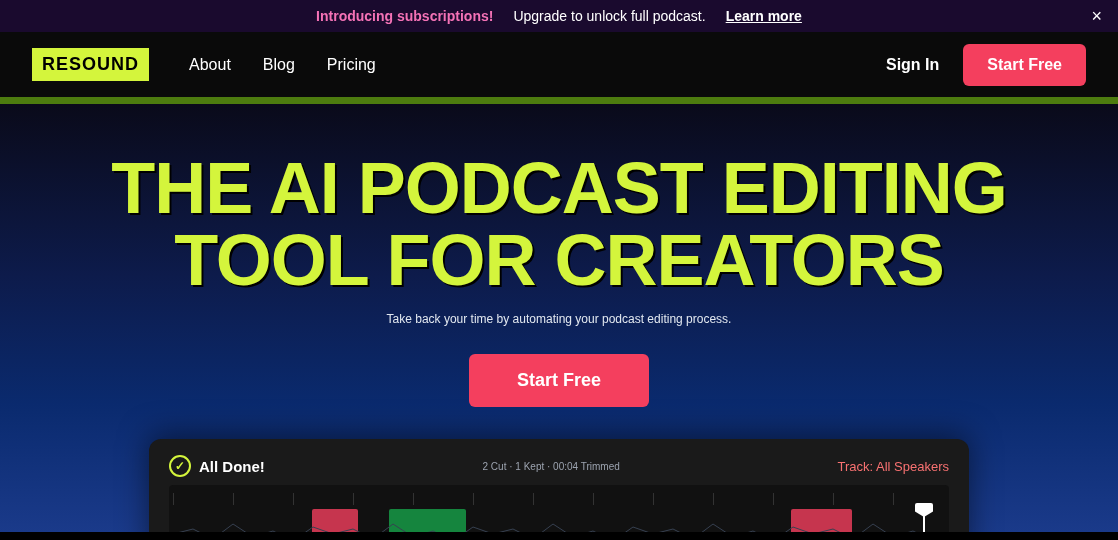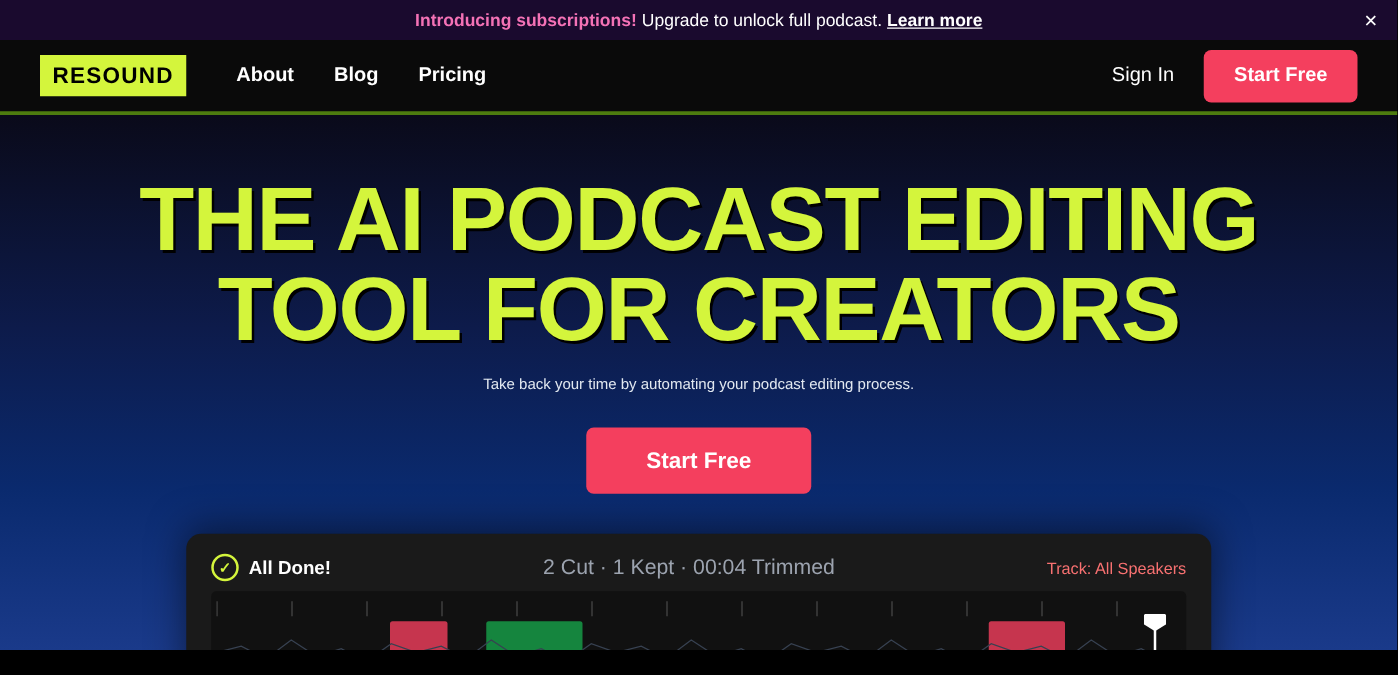--- a/index.html
+++ b/index.html
@@ -15,21 +15,21 @@
     .announcement-bar {
       background: #1a0a2e;
       color: #fff;
       text-align: center;
       padding: 8px 40px;
       font-size: 14px;
       position: relative;
       display: flex;
       align-items: center;
       justify-content: center;
-      gap: 4px;
+      gap: 20px;
     }
     .announcement-bar .highlight {
       color: #f472b6;
       font-weight: 700;
     }
     .announcement-bar .learn-more {
       font-weight: 700;
       color: #fff;
       text-decoration: underline;
       cursor: pointer;
@@ -46,54 +46,54 @@
       cursor: pointer;
       line-height: 1;
     }
 
     
     .navbar {
       background: #0a0a0a;
       display: flex;
       align-items: center;
       padding: 0 32px;
-      height: 60px;
-      border-bottom: 3px solid #4d7c0f;
+      height: 72px;
+      border-bottom: 7px solid #4d7c0f;
     }
     .logo {
       background: #d4f53c;
       color: #000;
       font-weight: 900;
       font-size: 18px;
       padding: 6px 10px;
       letter-spacing: 1px;
       margin-right: 40px;
       font-family: 'Arial Black', sans-serif;
     }
     .nav-links {
       display: flex;
       gap: 32px;
       flex: 1;
     }
     .nav-link {
       color: #fff;
       font-size: 16px;
-      font-weight: 700;
+      font-weight: 400;
       cursor: pointer;
       text-decoration: none;
     }
     .nav-right {
       display: flex;
       align-items: center;
       gap: 24px;
     }
     .sign-in {
       color: #fff;
       font-size: 16px;
-      font-weight: 400;
+      font-weight: 700;
       cursor: pointer;
       background: none;
       border: none;
     }
     .start-free-nav {
       background: #f43f5e;
       color: #fff;
       font-size: 16px;
       font-weight: 700;
       padding: 12px 24px;
@@ -170,21 +170,21 @@
       border-radius: 50%;
       border: 2px solid #d4f53c;
       display: flex;
       align-items: center;
       justify-content: center;
       color: #d4f53c;
       font-size: 12px;
     }
     .demo-stats {
       color: #9ca3af;
-      font-size: 17px;
+      font-size: 10px;
     }
     .demo-track {
       color: #fff;
       font-size: 13px;
     }
     .demo-track span {
       color: #f87171;
     }
 
     

